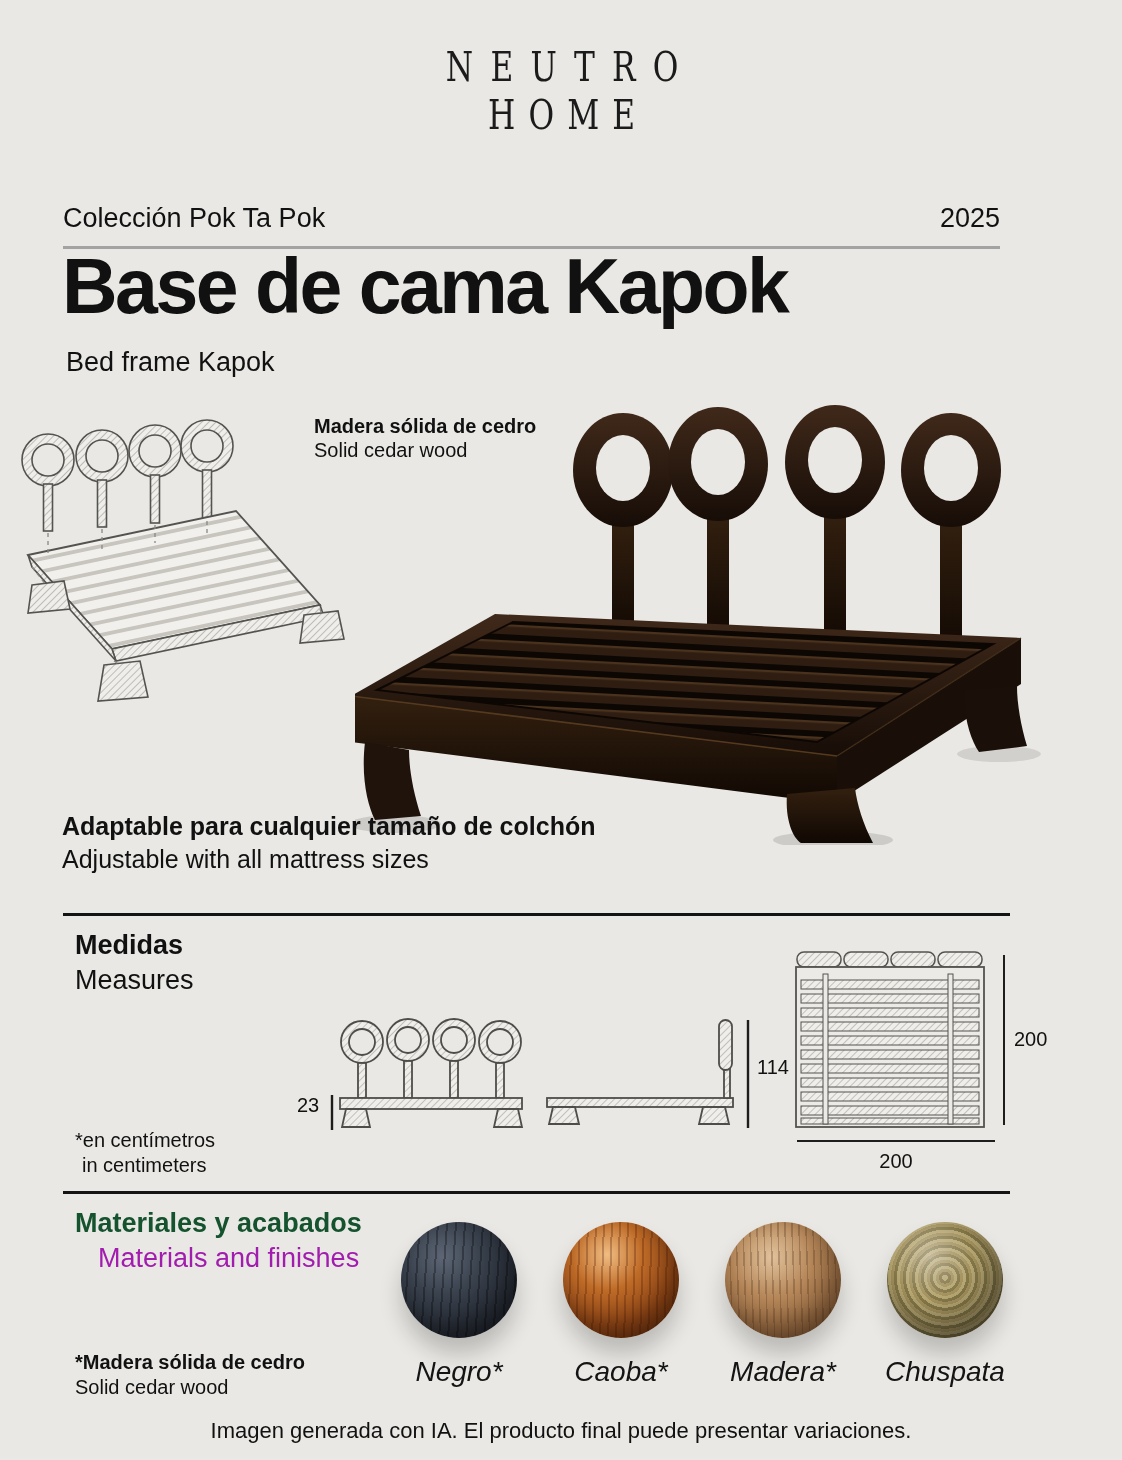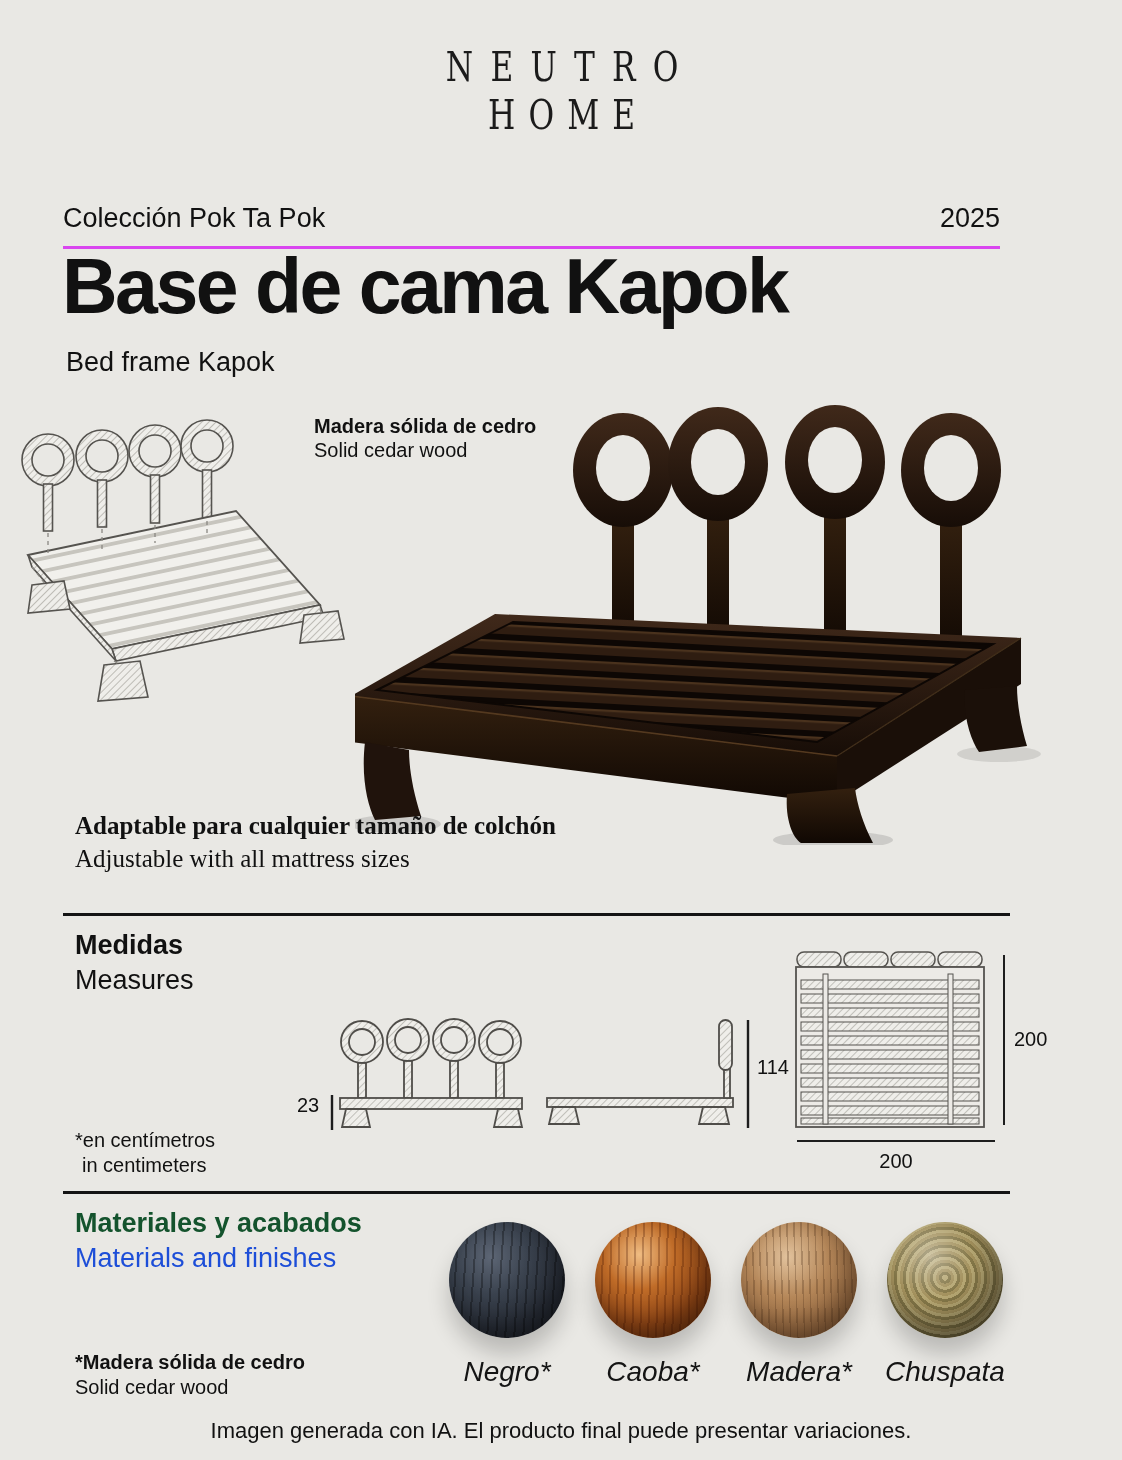--- a/index.html
+++ b/index.html
@@ -15,55 +15,55 @@
   .logo{left:0;top:50px;width:100%;text-align:center;line-height:1;}
   .logo .l1,.logo .l2{
     font-family:"DejaVu Serif", serif;font-weight:500;color:#1b1b1b;
     font-size:34px;display:inline-block;transform:scale(.92,1.18);
   }
   .logo .l1{letter-spacing:.55em;margin-left:.55em;}
   .logo .l2{letter-spacing:.42em;margin-left:.42em;margin-top:14px;}
 
   
   .meta{left:63px;top:203px;width:937px;display:flex;justify-content:space-between;
-    font-size:27px;border-bottom:3px solid #d946ef;padding-bottom:12px;}
+    font-size:27px;border-bottom:3px solid #a3a3a3;padding-bottom:12px;}
 
   
   .h1{left:62px;top:248px;font-size:77px;font-weight:700;letter-spacing:-2.5px;line-height:1;}
   .h1sub{left:66px;top:347px;font-size:27px;}
 
   
   .heroLabel{left:314px;top:414px;line-height:1.22;font-size:20px;}
   .heroLabel b{display:block;}
-  .adaptable{left:75px;top:810px;line-height:1.3;font-size:25px;font-family:Liberation Serif, serif;}
+  .adaptable{left:62px;top:810px;line-height:1.3;font-size:25px;}
   .adaptable b{display:block;}
 
   
   .rule{height:2.5px;background:#141414;}
   .rule1{left:63px;top:913px;width:947px;}
   .rule2{left:63px;top:1191px;width:947px;}
   .secHead{font-size:27px;line-height:1.28;}
   .secHead b{display:block;}
   .medidasHead{left:75px;top:928px;}
   .materialesHead{left:75px;top:1206px;}
-  .materialesHead .en{color:#1d4ed8;}
+  .materialesHead .en{color:#a21caf;margin-left:23px;}
   .materialesHead b{color:#14532d;}
 
   .smallNote{font-size:20px;line-height:1.25;}
   .cmNote{left:75px;top:1128px;}
   .matNote{left:75px;top:1350px;}
   .matNote b{display:block;}
 
   
   .dim{font-size:20px;}
   .dimVline{width:2px;background:#1d1d1d;}
   .dimHline{height:2px;background:#1d1d1d;}
 
   
-  .swRow{left:386px;top:1222px;width:632px;display:flex;justify-content:flex-end;}
+  .swRow{left:386px;top:1222px;width:632px;display:flex;justify-content:space-between;}
   .swatch{width:146px;display:flex;flex-direction:column;align-items:center;}
   .sphere{width:116px;height:116px;border-radius:50%;
     box-shadow:0 16px 22px rgba(0,0,0,.20), inset -8px -12px 22px rgba(0,0,0,.28);}
   .sphere.negro{
     background:
       repeating-linear-gradient(94deg, rgba(0,0,0,.30) 0 2px, rgba(255,255,255,0) 2px 9px),
       radial-gradient(circle at 36% 30%, #5d6675 0%, #3a424e 34%, #252a33 66%, #14161c 100%);}
   .sphere.caoba{
     background:
       repeating-linear-gradient(92deg, rgba(70,20,0,.28) 0 2px, rgba(255,255,255,0) 2px 8px),

